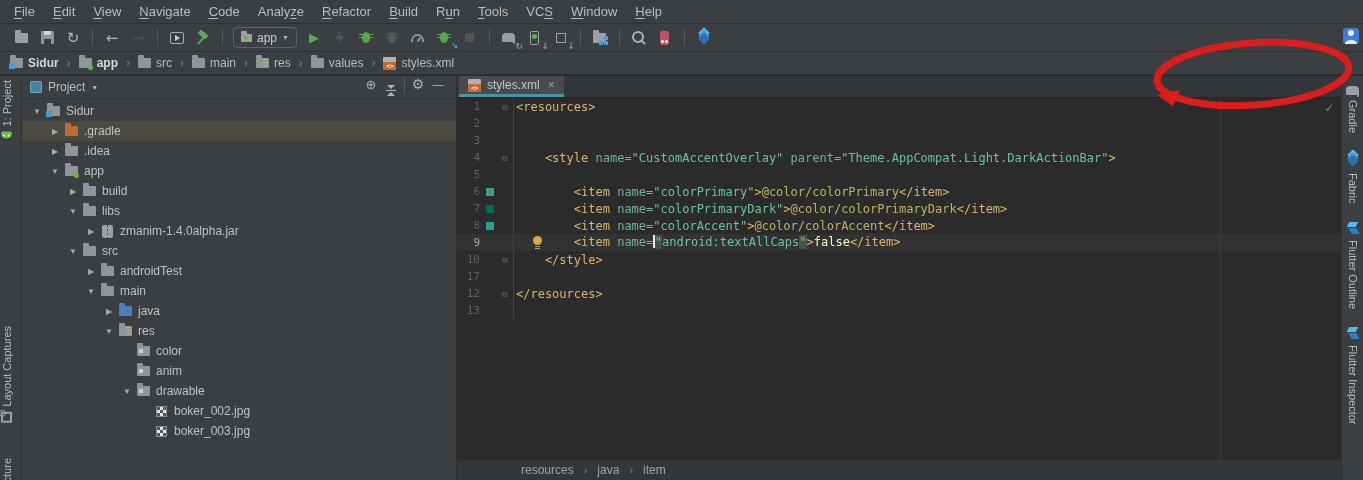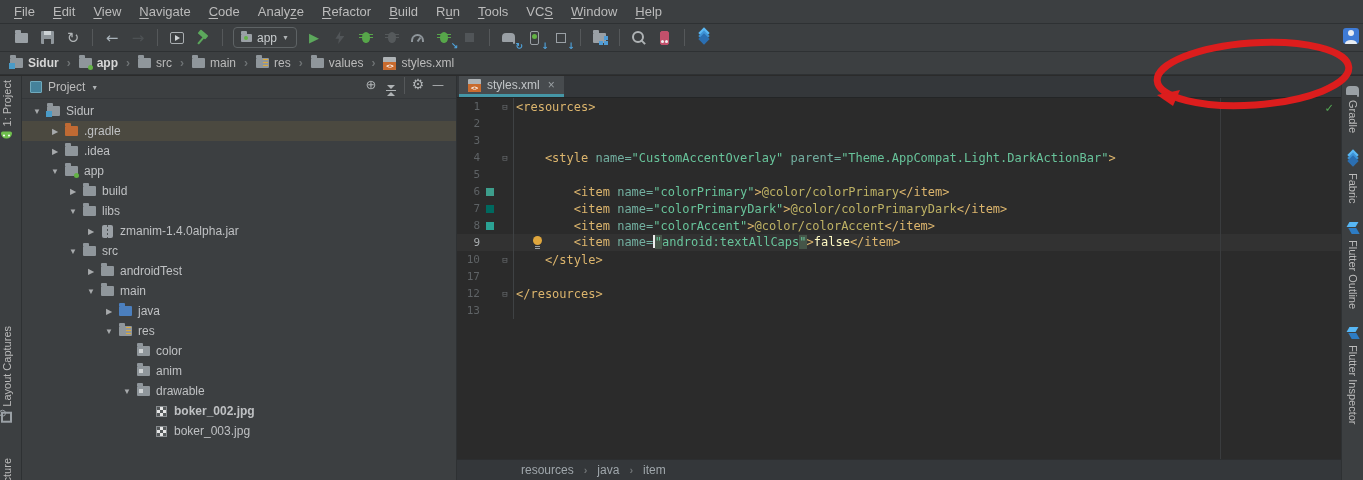--- a/index.html
+++ b/index.html
@@ -505,21 +505,21 @@
         </div>
         <div class="tree-row" style="padding-left: 98px;">
           <span class="chev">▼</span>
           <span class="ticon">
             <i class="fld" style="--c:#8F969B">
               <i class="sq" style="background:#CDD1D3;width:4px;height:4px;left:2px;top:3px"></i>
             </i>
           </span>
           <span class="tlabel">drawable</span>
         </div>
-        <div class="tree-row" style="padding-left: 116px; font-weight: bold;">
+        <div class="tree-row" style="padding-left: 116px;">
           <span class="chev"></span>
           <span class="ticon">
             <i class="imgf"></i>
           </span>
           <span class="tlabel">boker_002.jpg</span>
         </div>
         <div class="tree-row" style="padding-left: 116px;">
           <span class="chev"></span>
           <span class="ticon">
             <i class="imgf"></i>

